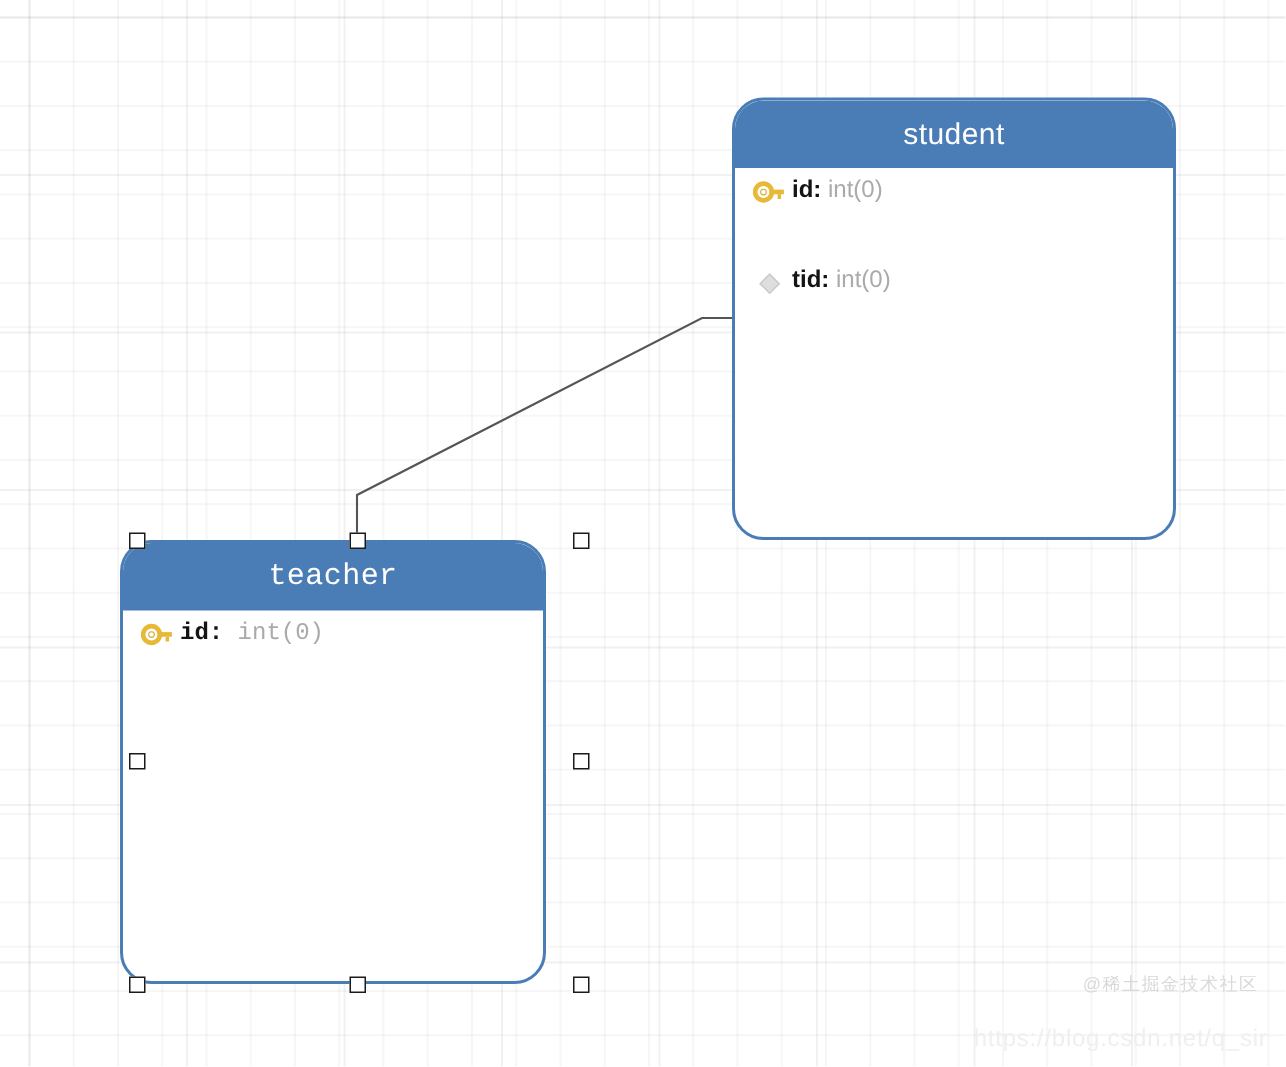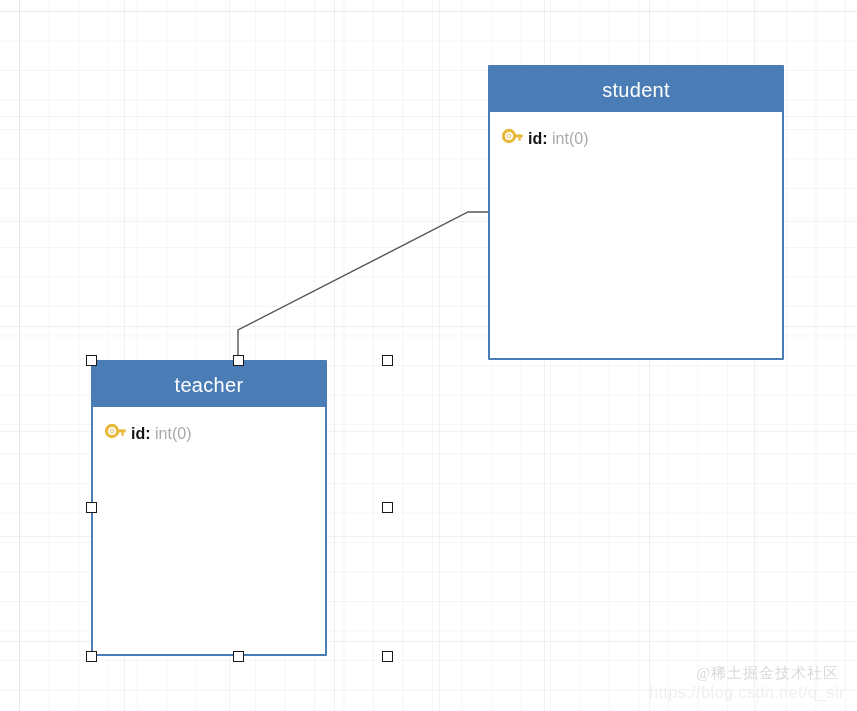--- a/index.html
+++ b/index.html
@@ -37,41 +37,41 @@
     left: 0; top: 0;
     width: 857px; height: 711px;
     pointer-events: none;
   }
 
   
   .entity {
     position: absolute;
     background: #ffffff;
     border: 2px solid #4a7db5;
-    border-radius: 1px;
+    border-radius: 21px;
     overflow: hidden;
     box-shadow: 0 0 0 0 rgba(0,0,0,0);
   }
   .entity-header {
     background: #4a7db5;
     color: #ffffff;
     text-align: center;
     font-size: 20px;
     letter-spacing: 0.3px;
     line-height: 1;
     display: flex;
     align-items: center;
     justify-content: center;
   }
   .entity-body {
     padding: 6px 0 0 0;
   }
   .field-row {
     display: flex;
-    align-items: flex-end;
+    align-items: flex-start;
     height: 30px;
     padding-left: 8px;
   }
   .field-icon {
     width: 30px;
     min-width: 30px;
     height: 22px;
     display: flex;
     align-items: center;
     justify-content: center;
@@ -97,26 +97,26 @@
     height: 11px;
     background: #ffffff;
     border: 1.6px solid #1a1a1a;
     z-index: 40;
   }
 
   
   #watermark {
     position: absolute;
     right: 18px;
-    bottom: 28px;
-    font-size: 15px;
+    bottom: 46px;
+    font-size: 12px;
     color: #d9d9d9;
     white-space: nowrap;
     letter-spacing: 1px;
-    font-family: Liberation Serif, serif;
+    font-family: Liberation Sans, sans-serif;
   }
   #watermark-url {
     position: absolute;
     right: 12px;
     bottom: 9px;
     font-size: 16px;
     color: #efefef;
     white-space: nowrap;
     letter-spacing: 0.5px;
   }
@@ -147,25 +147,35 @@
         </span>
         <span class="field-text">
           <span class="field-name">id</span><span class="field-name">: </span><span class="field-type">int(0)</span>
         </span>
       </div>
 
       <div class="field-row">
         <span class="field-icon"></span>
       </div>
 
+      <div class="field-row">
+        <span class="field-icon">
+          <svg width="18" height="18" viewBox="0 0 18 18">
+            <rect x="4.6" y="4.6" width="9" height="9" fill="#dedede" stroke="#c9c9c9" stroke-width="1" transform="rotate(45 9.1 9.1)"></rect>
+          </svg>
+        </span>
+        <span class="field-text">
+          <span class="field-name">tid</span><span class="field-name">: </span><span class="field-type">int(0)</span>
+        </span>
+      </div>
 
     </div>
   </div>
 
-  <div class="entity" id="entity-teacher" style="left:91px; top:360px; width:236px; height:296px;">
+  <div class="entity" id="entity-teacher" style="left:80px; top:360px; width:284px; height:296px;font-family:Liberation Mono, monospace;">
     <div class="entity-header" style="height:45px;">
       <span>teacher</span>
     </div>
     <div class="entity-body">
 
       <div class="field-row">
         <span class="field-icon">
           <svg width="22" height="18" viewBox="0 0 22 18">
             <circle cx="7" cy="8" r="5.6" fill="none" stroke="#e8b838" stroke-width="3.1"></circle>
             <circle cx="7" cy="8" r="1.9" fill="#ffffff" stroke="#d9a82a" stroke-width="0.7"></circle>

